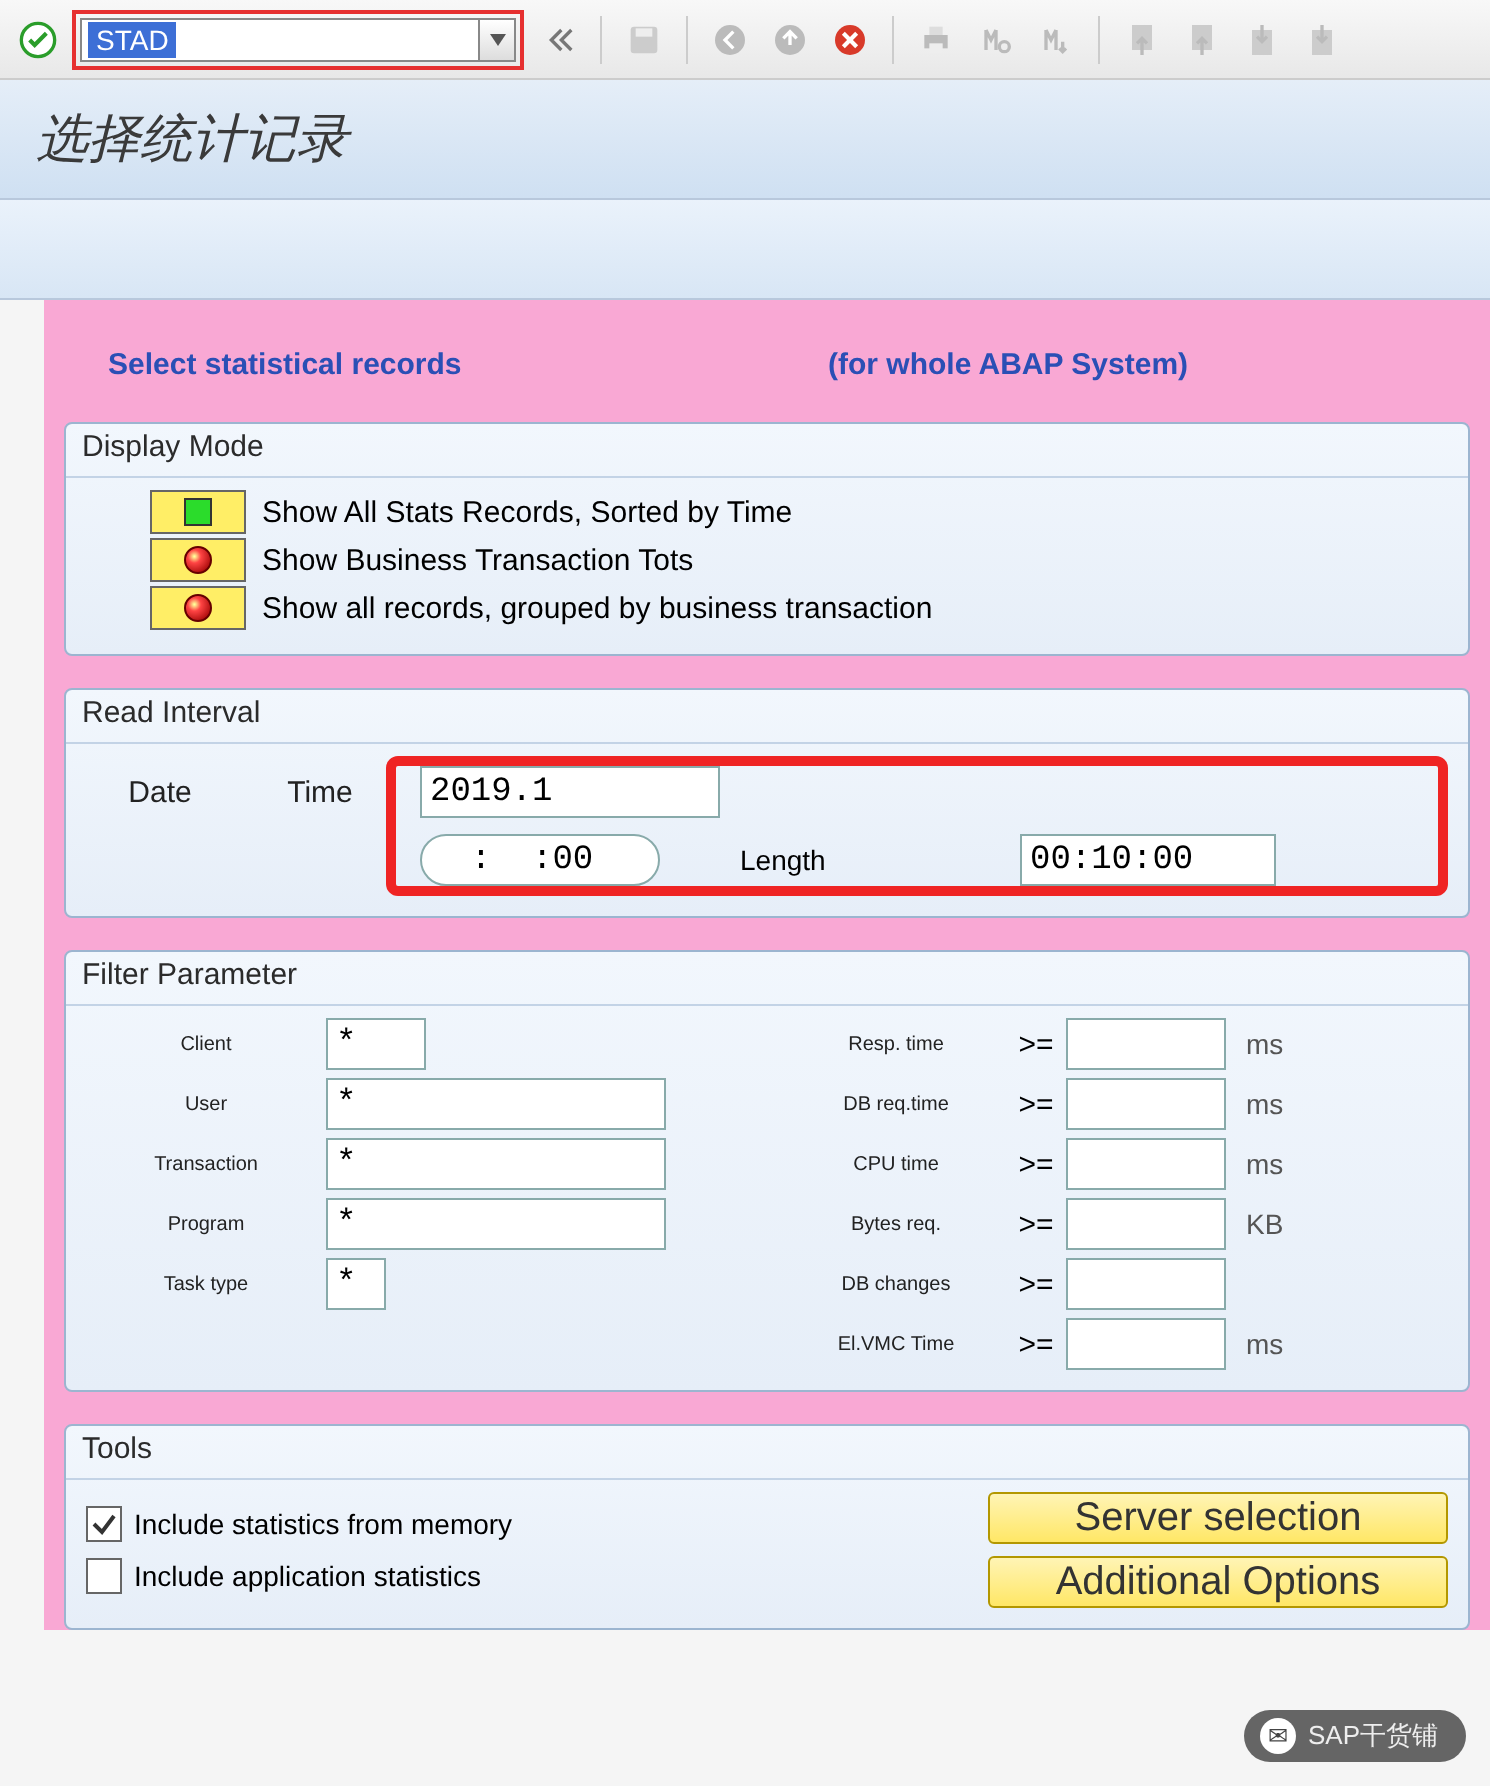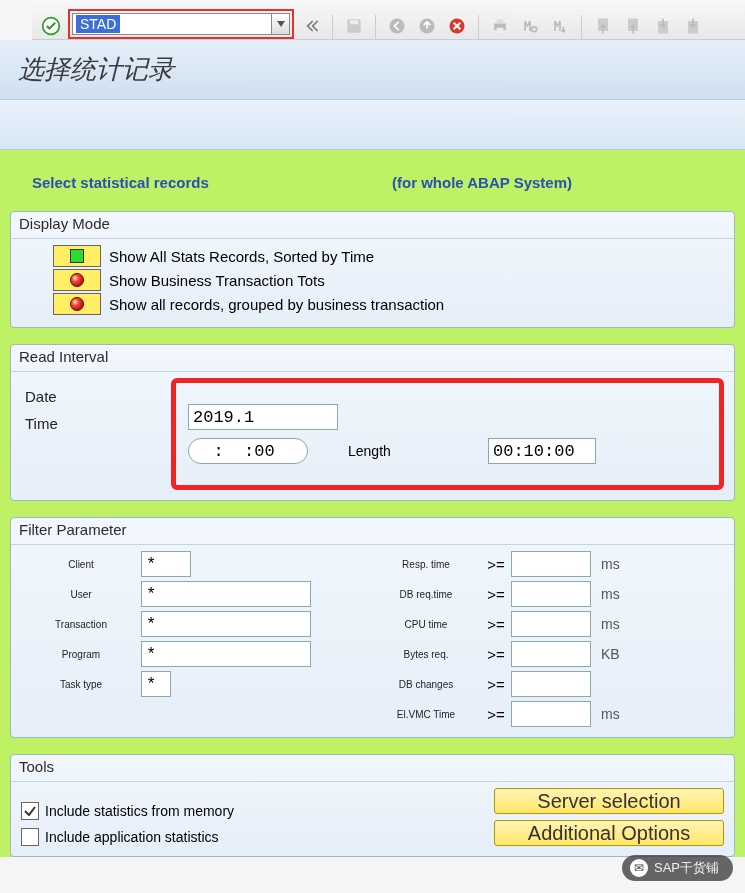--- a/index.html
+++ b/index.html
@@ -7,25 +7,24 @@
     margin: 0;
     font-family: Arial, "Microsoft YaHei", sans-serif;
     font-size: 14px;
     background: #f5f5f5;
     width: 745px;
   }
   .toolbar {
     background: linear-gradient(to bottom, #f8f8f8, #e8e8e8);
     height: 40px;
     display: flex;
-    align-items: flex-end;
+    align-items: center;
     padding: 0 6px;
     gap: 4px;
     border-bottom: 1px solid #ccc;
-    margin-left: 32px;
   }
   .tb-btn {
     width: 26px;
     height: 26px;
     display: flex;
     align-items: center;
     justify-content: center;
     border-radius: 3px;
   }
   .tb-btn svg { width: 20px; height: 20px; }
@@ -76,21 +75,22 @@
     font-weight: normal;
     color: #3a3a3a;
   }
   .breadcrumb-bar {
     height: 50px;
     background: linear-gradient(#eaf2fb,#d8e6f5);
     border-bottom: 1px solid #b8c8dc;
   }
   .content {
     padding: 0 10px;
-    background: #bef264;
+    background: #f9a8d4;
+    margin-left: 22px;
   }
   .heading-row {
     padding: 24px 22px 20px;
     color: #2a4fb5;
     font-weight: bold;
     font-size: 15px;
     display: flex;
   }
   .heading-row .h1 { flex: 0 0 360px; }
   .group {
@@ -155,21 +155,21 @@
     grid-template-columns: 120px 180px 50px 110px 30px 90px 30px;
     row-gap: 4px;
     align-items: center;
   }
   .filter-grid .lbl { font-size: 10px; color: #222; text-align: center; }
   .filter-grid .op { text-align: center; font-size: 15px; }
   .filter-grid .spacer {}
   .filter-grid .unit { font-size: 14px; color: #555; }
   .tools-body {
     display: flex;
-    align-items: flex-end;
+    align-items: center;
   }
   .tools-left {
     flex: 1;
     display: flex;
     flex-direction: column;
     gap: 8px;
   }
   .tools-right {
     display: flex;
     flex-direction: column;
@@ -345,42 +345,42 @@
         <div class="radio-swatch" data-name="radio-icon-red">
             <div class="dot-r"></div>
           </div>
         <span class="radio-label" data-name="display-mode-label">Show all records, grouped by business transaction</span>
       </div>
     </div>
   </div>
 
   <style>
     .ri-wrap{display:flex;}
-    .ri-labels{width:150px;display:flex;flex-direction:column;gap:10px;padding-top:10px;}
-    .ri-box{flex:1;border:5px solid #ef2424;border-radius:6px;padding:21px 12px;display:flex;flex-direction:column;gap:8px;}
+    .ri-labels{width:150px;display:flex;flex-direction:row;gap:10px;padding-top:10px;text-align:center;}
+    .ri-box{flex:1;border:5px solid #ef2424;border-radius:6px;padding:0 12px;display:flex;flex-direction:column;gap:8px;}
     .ri-row{display:flex;align-items:center;gap:40px;}
   </style>
 
   <style></style>
 
   <div class="group" data-name="read-interval-group-2">
     <div class="group-title" data-name="read-interval-title">Read Interval</div>
     <div class="group-body ri-wrap">
       <div class="ri-labels">
         <div class="outside-label" data-name="date-label">Date</div>
         <div class="outside-label" data-name="time-label">Time</div>
       </div>
       <div class="ri-box" data-name="read-interval-highlight">
         <div class="ri-row">
           <input class="txt" style="width: 150px;" data-name="date-input" value="2019.1">
         </div>
         <div class="ri-row">
           <input class="txt" style="width: 120px; border-radius: 13px;" data-name="time-input" value="  :  :00">
           <span style="width:100px" data-name="length-label">Length</span>
-          <input class="txt" style="width: 108px;" data-name="length-input" value="00:10:00">
+          <input class="txt" style="width: 128px;" data-name="length-input" value="00:10:00">
         </div>
       </div>
     </div>
   </div>
 
   <div class="group" data-name="filter-parameter-group">
     <div class="group-title" data-name="filter-parameter-title">Filter Parameter</div>
     <div class="group-body">
       <div class="filter-grid" data-name="filter-grid">
 

